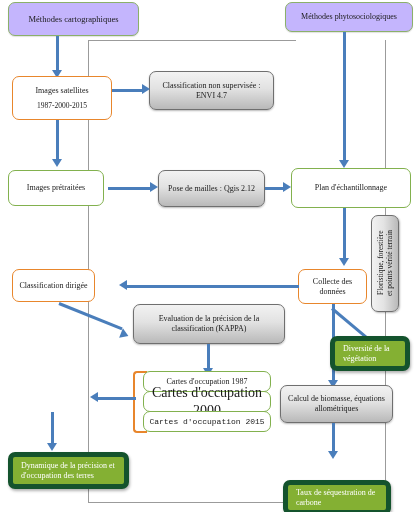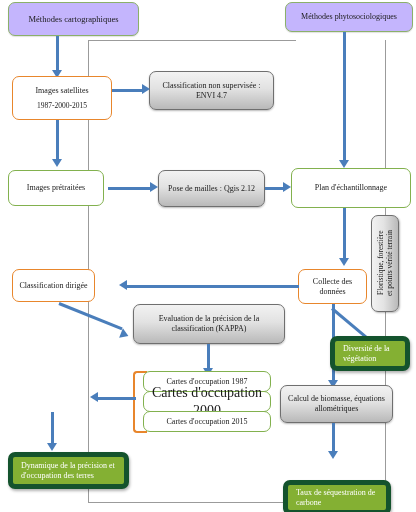--- a/index.html
+++ b/index.html
@@ -164,21 +164,21 @@
   </div>
 
   <div class="obr" style="left:133px;top:371px;width:12px;height:58px;border-right:none;border-radius:4px 0 0 4px;"></div>
 
   <div class="node n-greenline" style="left:143px;top:371px;width:128px;height:21px;font-size:8px;">
     <span class="tl">Cartes d'occupation 1987</span>
   </div>
   <div class="node n-greenline" style="left:143px;top:391px;width:128px;height:21px;font-size:14px;">
     <span class="tl">Cartes d'occupation 2000</span>
   </div>
-  <div class="node n-greenline" style="left:143px;top:411px;width:128px;height:21px;font-size:8px;">
+  <div class="node n-greenline" style="left:143px;top:411px;width:128px;height:21px;font-size:8px;font-family:Liberation Mono, monospace;">
     <span class="tl">Cartes d'occupation 2015</span>
   </div>
 
   <div class="ln hl" style="left:98px;top:397px;width:38px;"></div>
   <div class="arw arw-l" style="left:90px;top:392px;"></div>
 
 
   <div class="ln vl" style="left:51px;top:412px;height:33px;"></div>
   <div class="arw arw-d" style="left:47px;top:443px;"></div>
 

